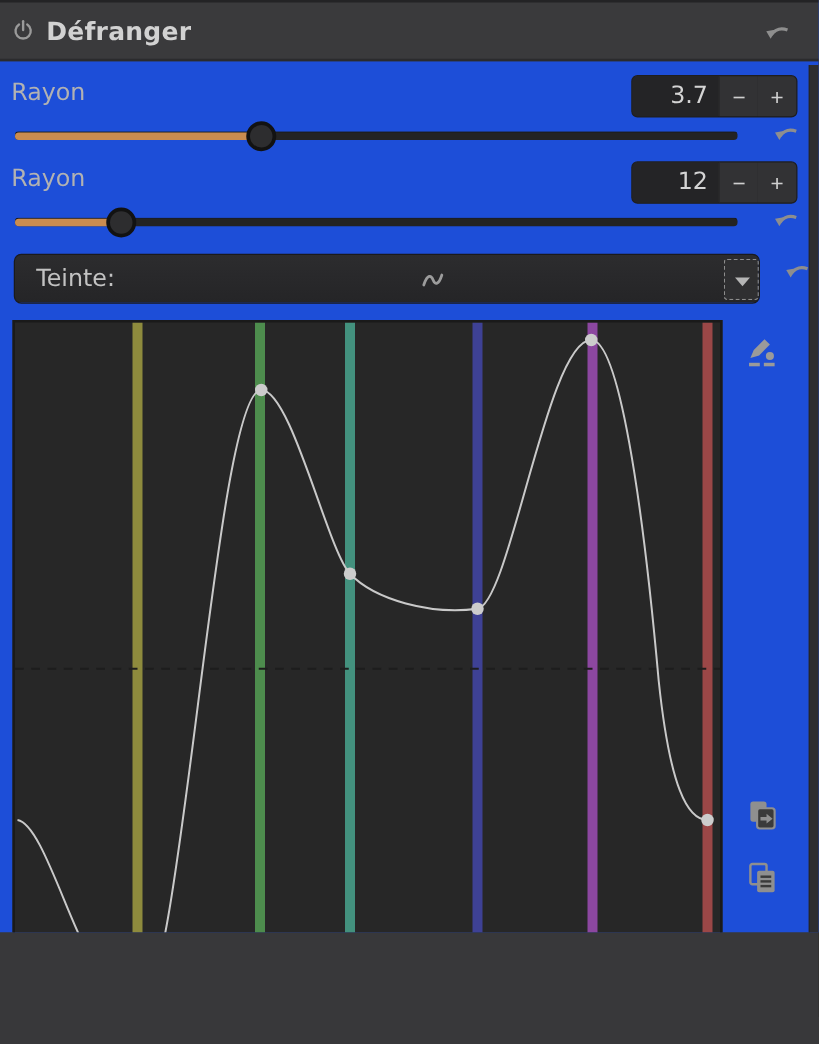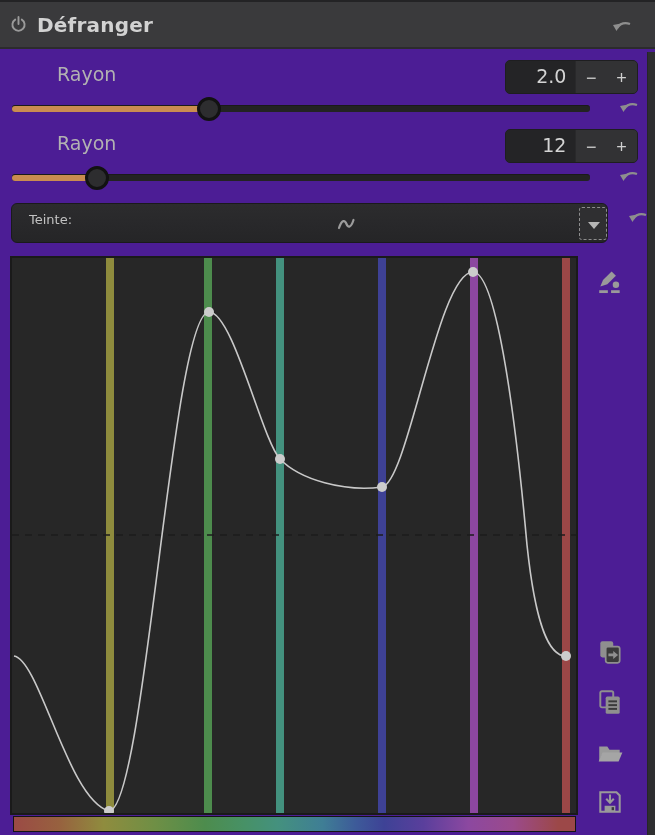--- a/index.html
+++ b/index.html
@@ -1,35 +1,35 @@
 <!DOCTYPE html>
 <html><head>
 <meta charset="utf-8">
 <style>
   html,body{margin:0;padding:0;background:#38383a;}
   *{box-sizing:border-box;}
   #app{
-    position:relative;width:655px;height:835px;overflow:hidden;
-    background:#4c1d95;
+    position:relative;width:655px;height:746px;overflow:hidden;
+    background:#1d4ed8;
     font-family:"DejaVu Sans","Liberation Sans",sans-serif;
     color:#c8c8c8;
   }
   
   .header{
     position:absolute;left:0;top:0;width:655px;height:49px;
     background:#3a3a3c;
     border-top:2px solid #232325;
     border-bottom:2px solid #2b2b2d;
     display:flex;align-items:center;
   }
   .power{margin-left:10px;width:17px;height:17px;}
   .title{margin-left:10px;font-size:20px;font-weight:bold;color:#d2d2d2;letter-spacing:.2px;}
   .hdr-reset{position:absolute;right:22px;top:17px;}
   
-  .lbl{position:absolute;left:9px;font-size:19px;color:#b2b2b2;margin-left:48px;}
+  .lbl{position:absolute;left:9px;font-size:19px;color:#b2b2b2;}
   .valbox{
     position:absolute;left:505px;width:133px;height:34px;
     display:flex;border:1px solid #1e1e20;border-radius:5px;overflow:hidden;
     background:#29292b;
   }
   .valnum{
     width:70px;height:100%;background:#242426;color:#d4d4d4;
     font-size:19px;text-align:right;padding:4px 9px 0 0;
   }
   .stepbtn{
@@ -46,21 +46,21 @@
     position:absolute;top:-9px;width:24px;height:24px;border-radius:50%;
     background:#2d2d2f;border:3px solid #121212;
   }
   .sl-reset{position:absolute;left:618px;}
   
   .dropdown{
     position:absolute;left:11px;top:203px;width:597px;height:40px;
     background:linear-gradient(#2c2c2e,#252527);
     border:1px solid #1a1a1c;border-radius:6px;
   }
-  .dd-label{position:absolute;left:17px;top:8px;font-size:13px;color:#c2c2c2;}
+  .dd-label{position:absolute;left:17px;top:8px;font-size:19px;color:#c2c2c2;}
   .dd-wave{position:absolute;left:324px;top:13px;}
   .dd-btn{
     position:absolute;left:567px;top:3px;width:28px;height:33px;
     background:#2f2f31;border:1px dashed #8d8d8d;border-radius:3px;
   }
   .dd-caret{
     position:absolute;left:8px;top:14px;width:0;height:0;
     border-left:6px solid transparent;border-right:6px solid transparent;
     border-top:7px solid #b5b5b5;
   }
@@ -91,21 +91,21 @@
     </svg>
     <span class="title">Défranger</span>
     <svg class="hdr-reset" width="22" height="14" viewBox="0 0 22 14">
       <path d="M6 9 Q 11 2 19 5" fill="none" stroke="#8e8e8e" stroke-width="2.4"></path>
       <path d="M2 6 L10 4.5 L5.5 12 Z" fill="#8e8e8e"></path>
     </svg>
   </div>
 
   <span class="lbl" style="top:63px">Rayon</span>
   <div class="valbox" style="top:60px">
-    <div class="valnum">2.0</div>
+    <div class="valnum">3.7</div>
     <button class="stepbtn minus">−</button>
     <button class="stepbtn">+</button>
   </div>
   <div class="track" style="top:105px">
     <div class="fill" style="width: 197px;"></div>
     <div class="knob" style="left: 185px;"></div>
   </div>
   <svg class="sl-reset" style="top:100px" width="22" height="14" viewBox="0 0 22 14">
     <path d="M6 9 Q 11 2 19 5" fill="none" stroke="#8e8e8e" stroke-width="2.4"></path>
     <path d="M2 6 L10 4.5 L5.5 12 Z" fill="#8e8e8e"></path>

